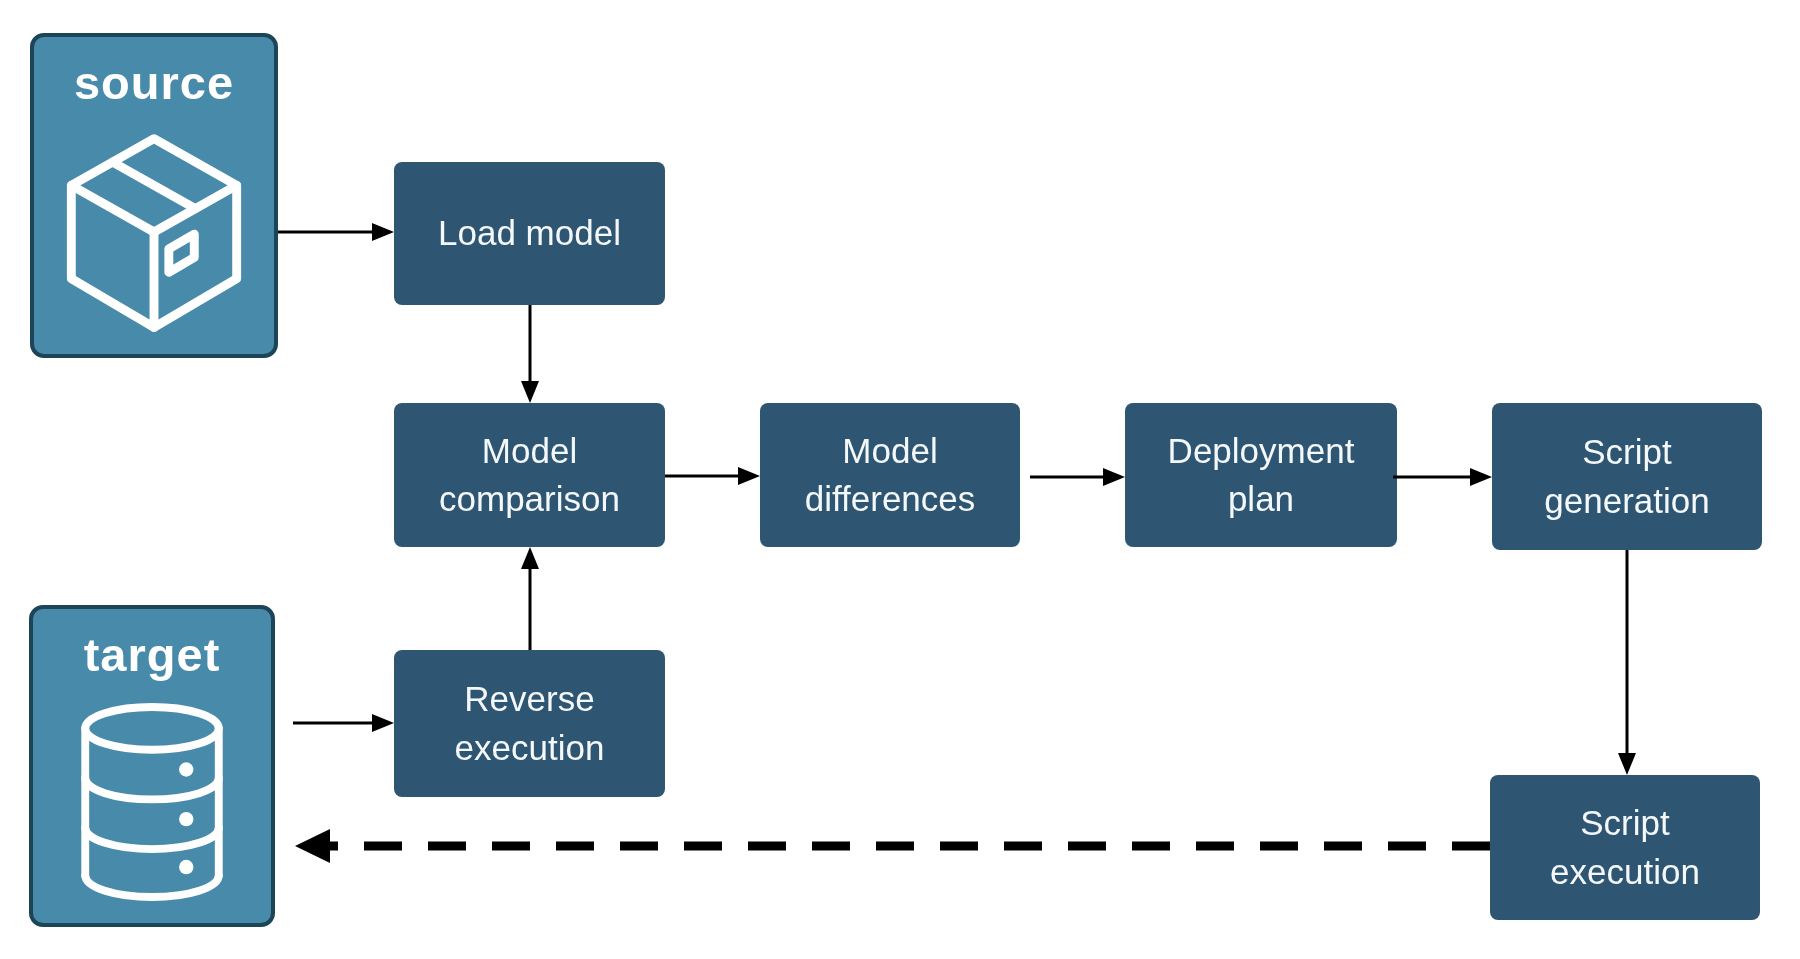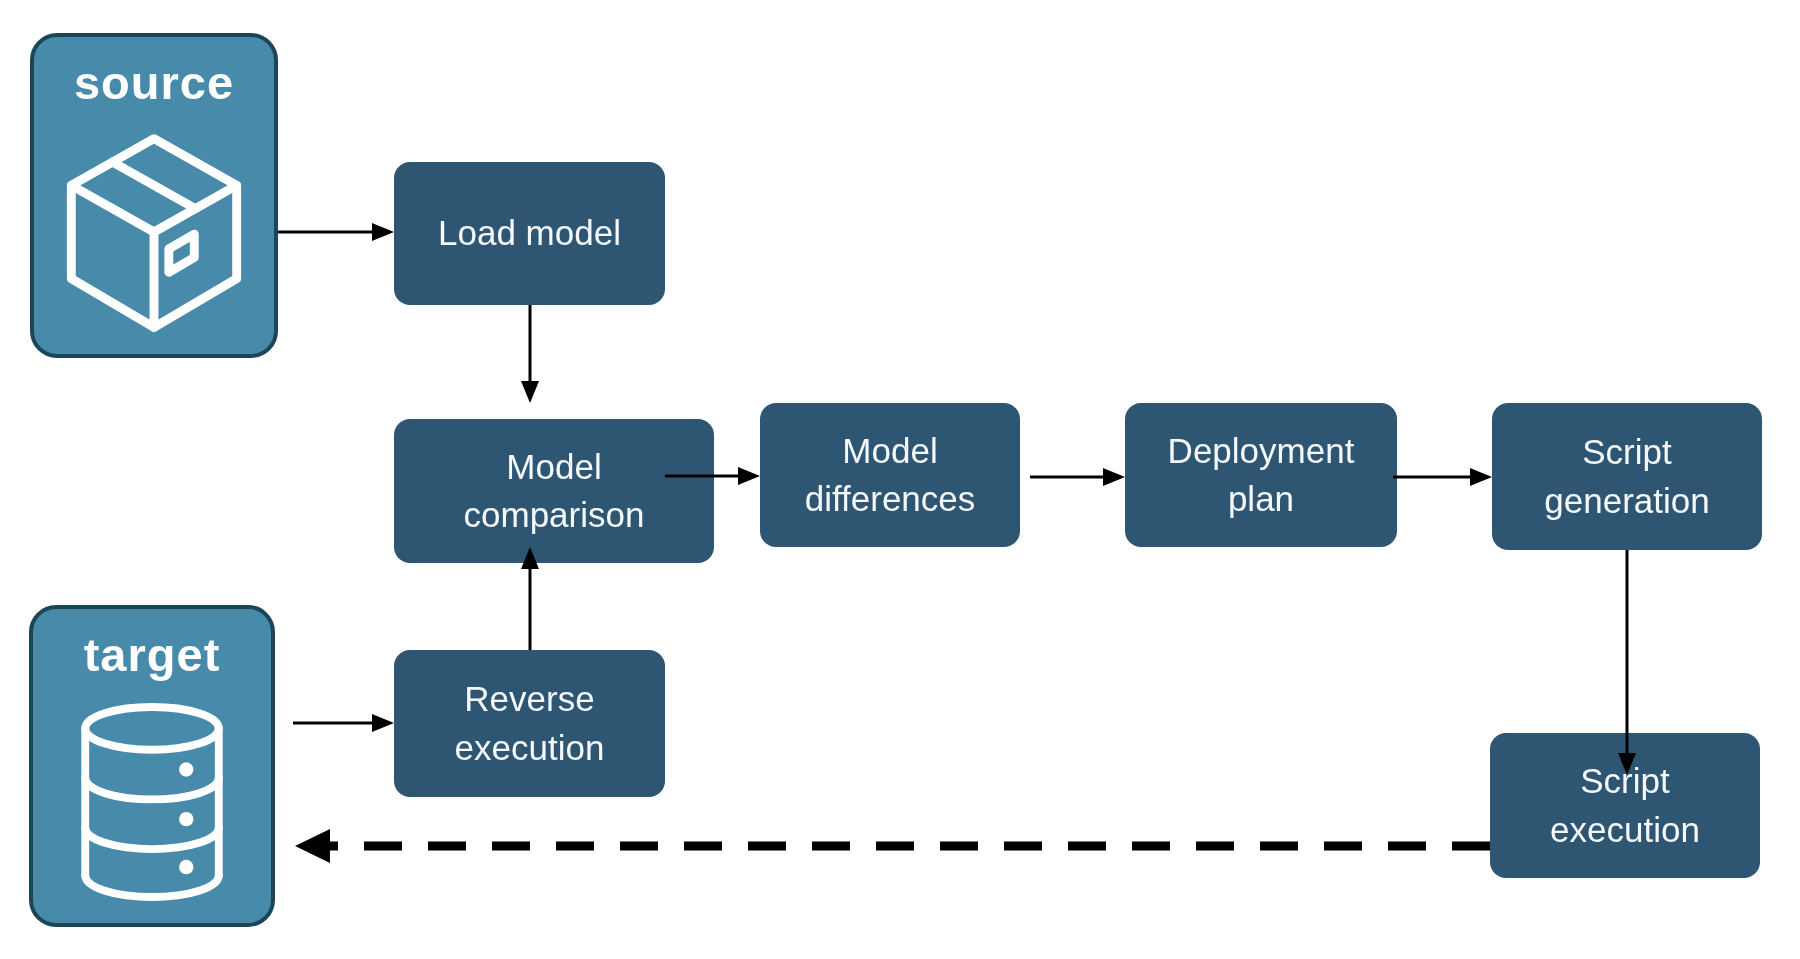--- a/index.html
+++ b/index.html
@@ -7,21 +7,21 @@
     position:relative;
     width:1800px;height:959px;
     background:#ffffff;
     font-family:"Liberation Sans", sans-serif;
     overflow:hidden;
   }
   .endpoint{
     position:absolute;
     background:#488AAA;
     border:4px solid #1C4557;
-    border-radius:27px;
+    border-radius:14px;
     box-sizing:border-box;
     color:#ffffff;
     padding-left:27px;
   }
   .endpoint .ep-label{
     position:absolute;
     top:18px;left:0;right:0;
     text-align:center;
     font-size:47px;
     font-weight:700;
@@ -29,39 +29,39 @@
     color:#ffffff;
   }
   .endpoint .ep-icon{
     position:absolute;
     left:50%;
     transform:translateX(-50%);
   }
   .node{
     position:absolute;
     background:#2E5673;
-    border-radius:16px;
+    border-radius:8px;
     box-sizing:border-box;
     color:#F4F8FA;
     display:flex;
     align-items:center;
     justify-content:center;
     text-align:center;
     font-size:35px;
     line-height:1.38;
     padding:0 36px;
   }
   
   #node-load-model        {left:394px; top:162px; width:271px; height:143px;}
-  #node-model-comparison  {left:394px; top:403px; width:320px; height:144px;margin-top:16px;}
+  #node-model-comparison  {left:394px; top:403px; width:271px; height:144px;}
   #node-reverse-engineer  {left:394px; top:650px; width:271px; height:147px;}
   #node-model-differences {left:760px; top:403px; width:260px; height:144px;}
   #node-deployment-plan   {left:1125px;top:403px; width:272px; height:144px;}
   #node-script-generation {left:1492px;top:403px; width:270px; height:147px;justify-content:center;}
-  #node-script-execution  {left:1490px;top:733px; width:270px; height:145px;}
+  #node-script-execution  {left:1490px;top:775px; width:270px; height:145px;}
 
   #endpoint-source{left:30px; top:33px;  width:248px; height:325px;}
   #endpoint-target{left:29px; top:605px; width:246px; height:322px;}
 
   #arrow-layer{
     position:absolute;
     left:0;top:0;width:1800px;height:959px;
     pointer-events:none;
   }
 </style>

